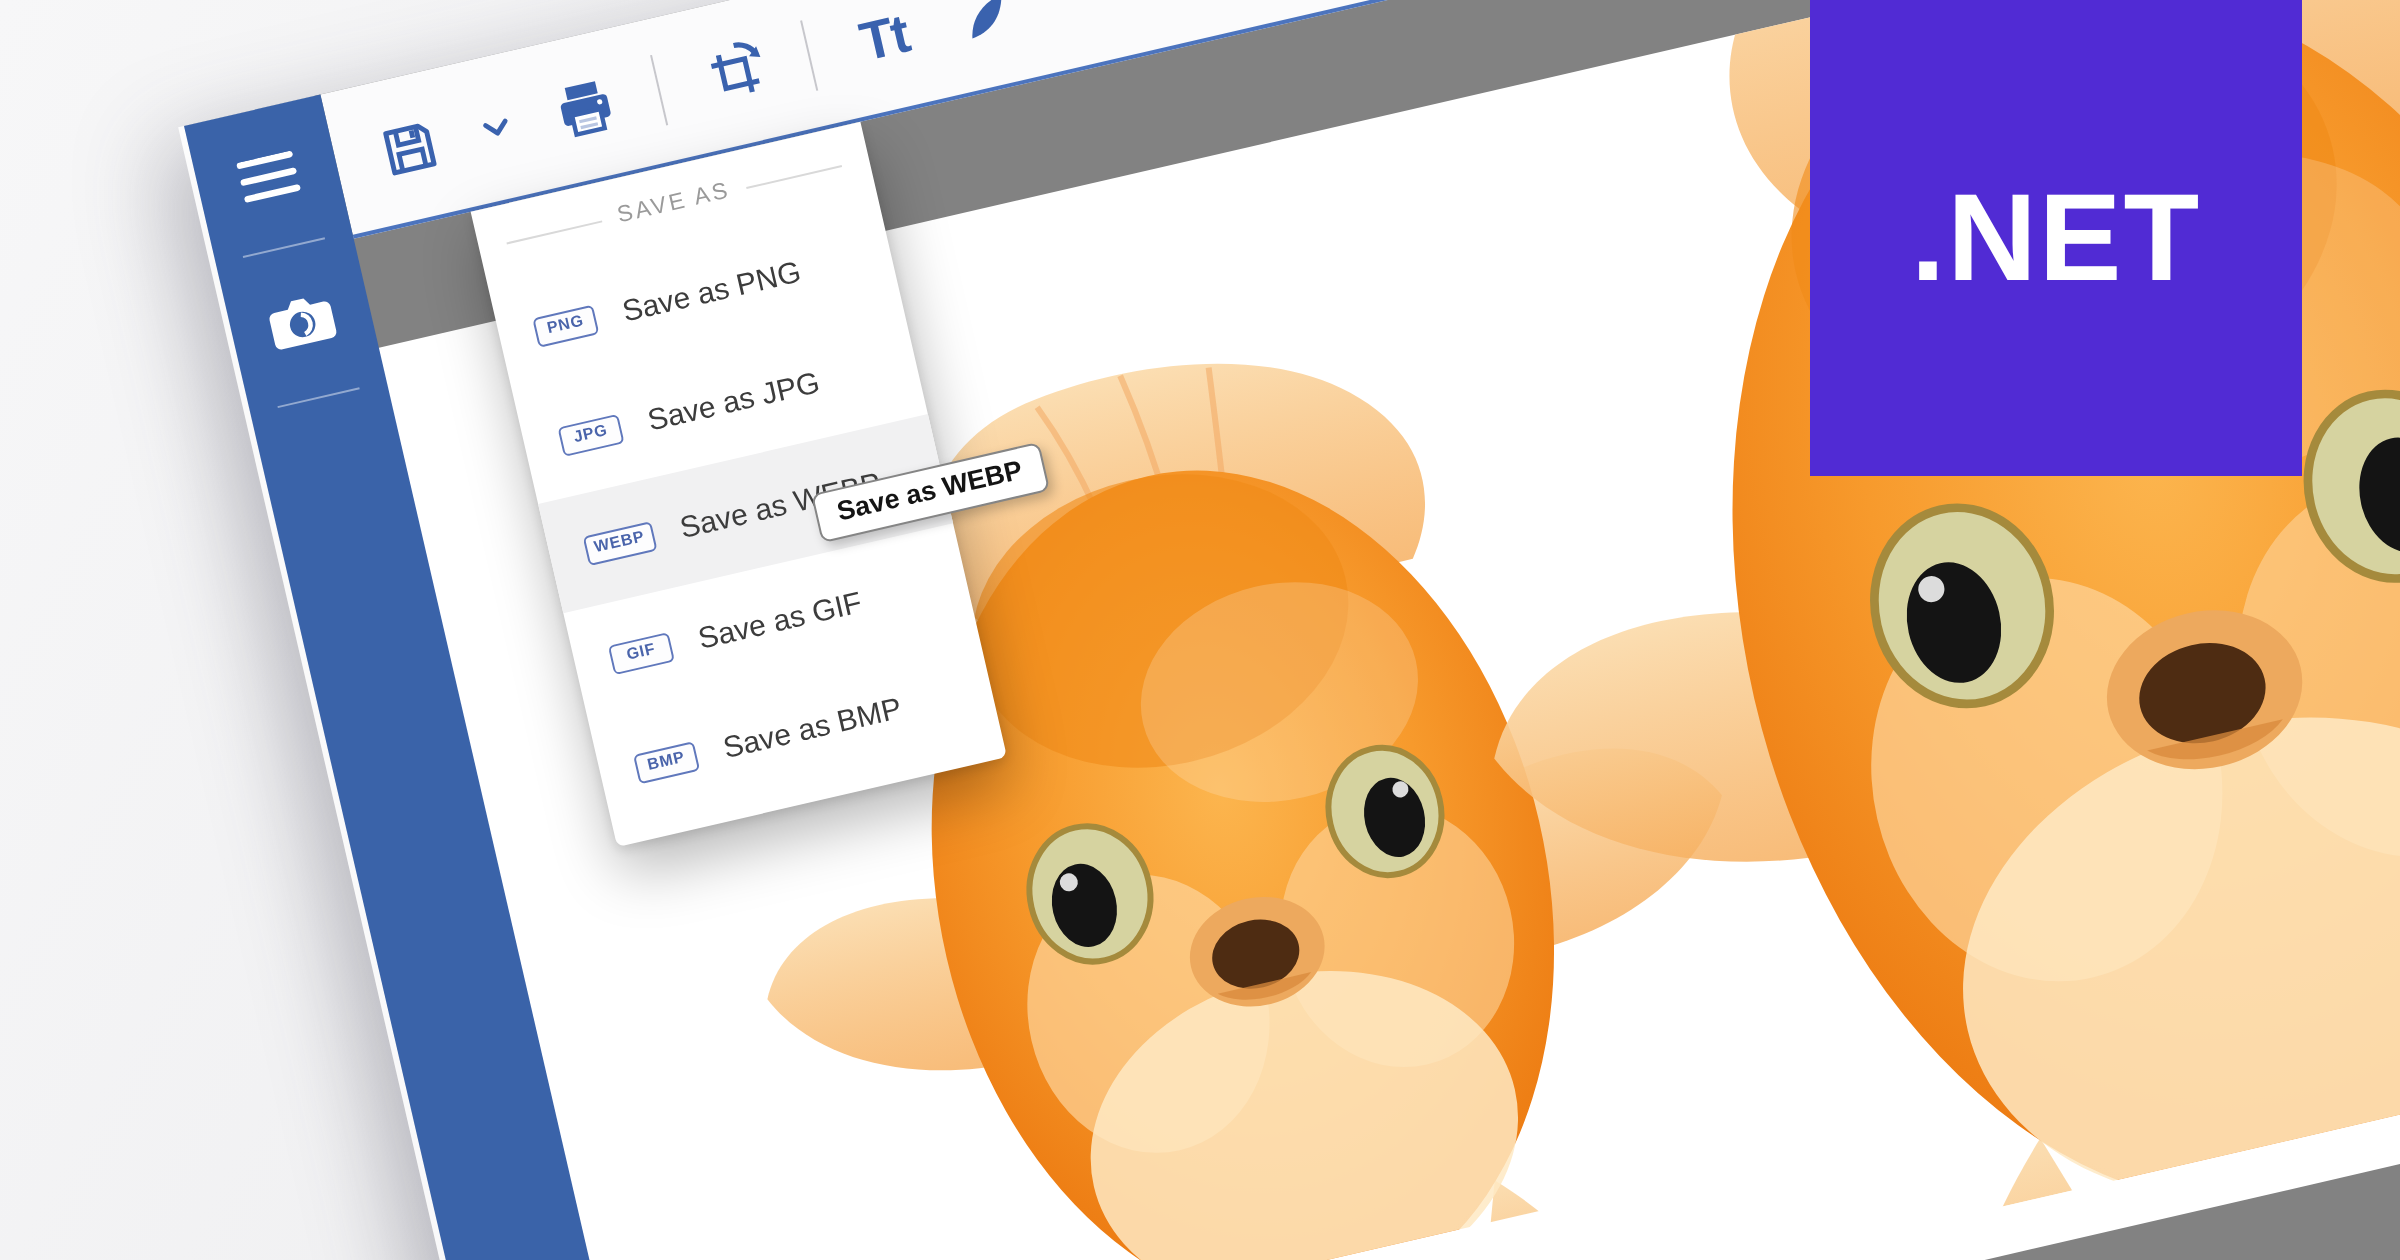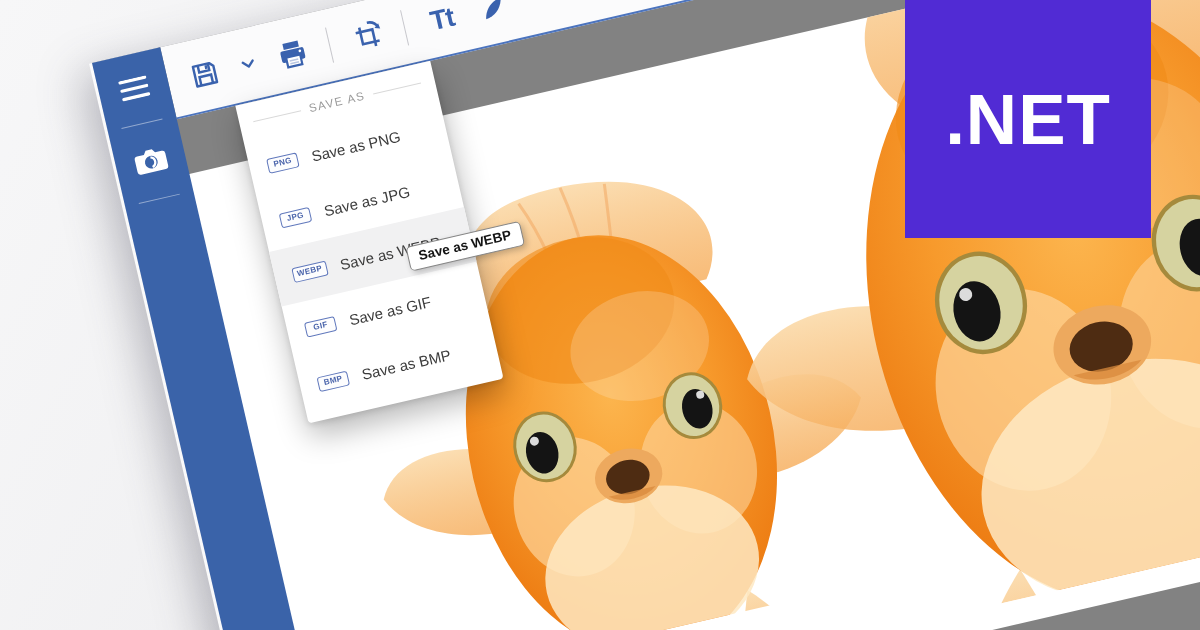--- a/index.html
+++ b/index.html
@@ -86,21 +86,21 @@
     box-shadow:2px 3px 6px rgba(0,0,0,.22); white-space:nowrap;
   }
 
   
   .dotnet-badge {
     position:absolute; left:905px; top:0; width:246px; height:238px;
     background:#512BD4; z-index:10;
     display:flex; align-items:center; justify-content:center;
   }
   .dotnet-badge span {
-    color:#fff; font-size:71px; font-weight:bold; letter-spacing:1px;
+    color:#fff; font-size:62px; font-weight:bold; letter-spacing:1px;
   }
 </style>
 </head>
 <body>
 
 <svg width="0" height="0" style="position:absolute" aria-hidden="true">
   <defs>
     <radialGradient id="gfBody" cx="50%" cy="38%" r="72%">
       <stop offset="0%" stop-color="#fcb54e"></stop>
       <stop offset="45%" stop-color="#f79a2c"></stop>

